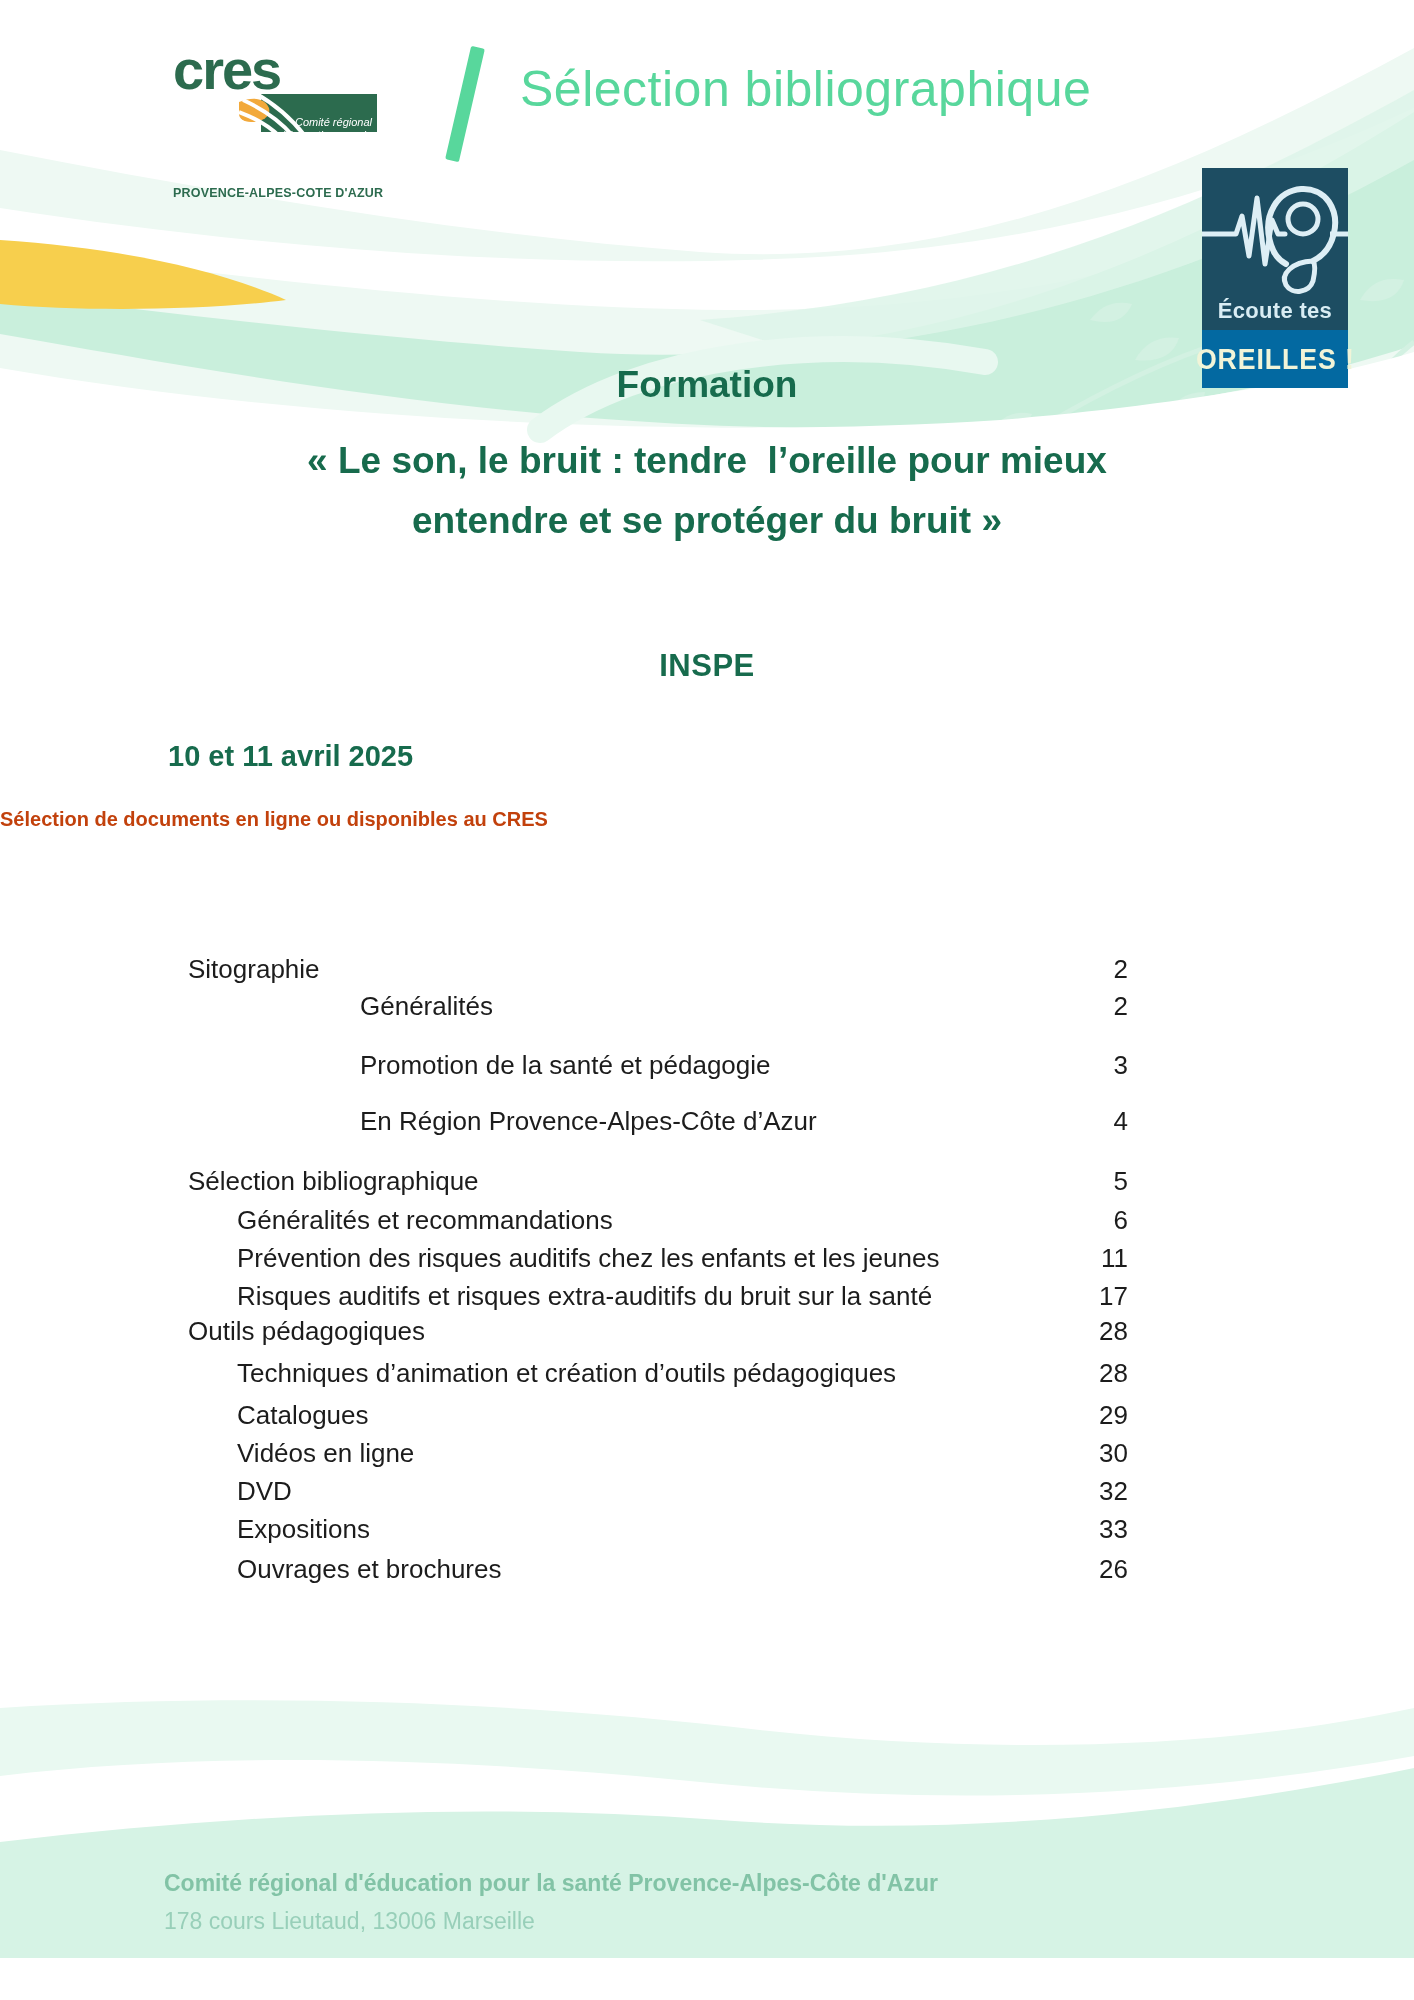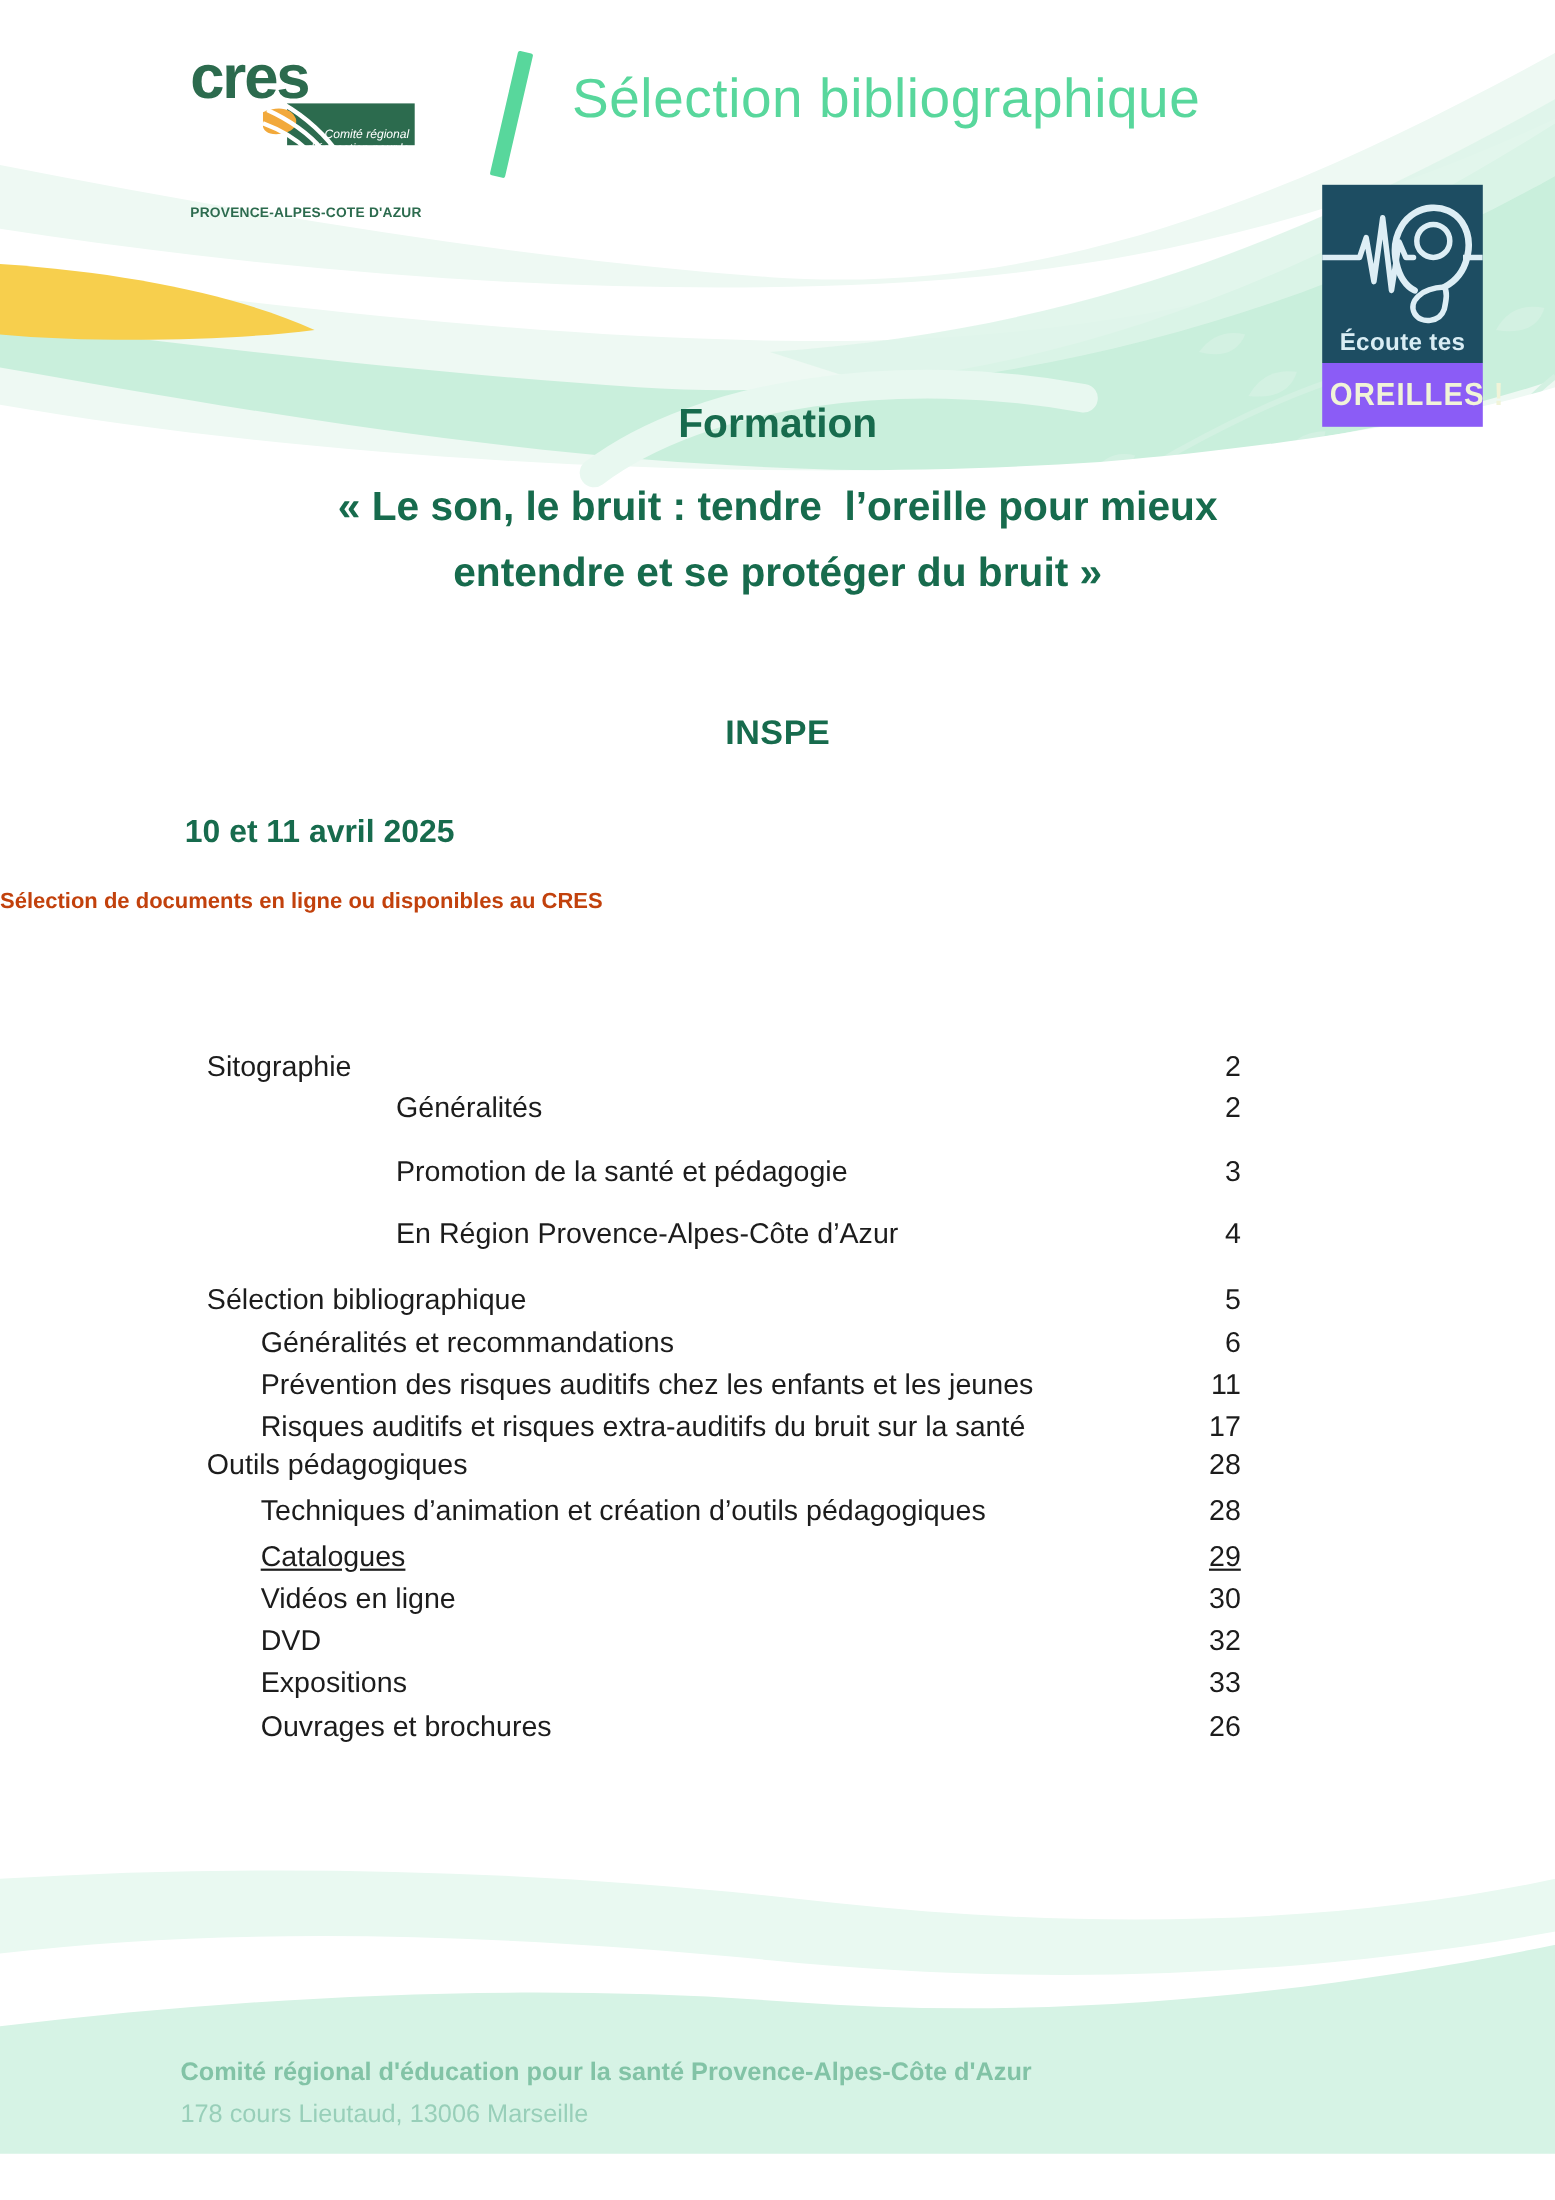--- a/index.html
+++ b/index.html
@@ -53,21 +53,21 @@
   .ear-badge-top{
     background:#1d4d62;height:162px;position:relative;
     display:flex;flex-direction:column;justify-content:flex-end;
   }
   .ear-badge-top svg{position:absolute;left:0;top:2px;}
   .ear-badge-caption{
     position:relative;color:#d9edf4;font-weight:bold;font-size:22px;
     text-align:center;padding-bottom:6px;letter-spacing:.3px;
   }
   .ear-badge-bottom{
-    background:#8b5cf6;height:58px;display:flex;align-items:center;
+    background:#0369a1;height:58px;display:flex;align-items:center;justify-content:center;
   }
   .ear-badge-bottom span{
     color:#f1f4d8;font-weight:bold;font-size:29px;letter-spacing:1px;
     transform:scaleX(.92);white-space:nowrap;
   }
 
   
   .heading{left:0;width:1414px;text-align:center;color:#176b4d;font-weight:bold;z-index:2;}
   .kicker{top:364px;font-size:37px;}
   .quote-1{top:440px;font-size:37px;white-space:pre;}
@@ -90,21 +90,21 @@
   .toc-row:nth-of-type(1){top:953px;}
   .toc-row:nth-of-type(2){top:990px;}
   .toc-row:nth-of-type(3){top:1049px;}
   .toc-row:nth-of-type(4){top:1105px;}
   .toc-row:nth-of-type(5){top:1165px;}
   .toc-row:nth-of-type(6){top:1204px;}
   .toc-row:nth-of-type(7){top:1242px;}
   .toc-row:nth-of-type(8){top:1280px;}
   .toc-row:nth-of-type(9){top:1315px;}
   .toc-row:nth-of-type(10){top:1357px;}
-  .toc-row:nth-of-type(11){top:1399px;text-decoration:underline;}
+  .toc-row:nth-of-type(11){top:1399px;}
   .toc-row:nth-of-type(12){top:1437px;}
   .toc-row:nth-of-type(13){top:1475px;}
   .toc-row:nth-of-type(14){top:1513px;}
   .toc-row:nth-of-type(15){top:1553px;}
 
   
   .footer-org{left:164px;top:1870px;font-size:23px;font-weight:bold;color:#82c3a6;z-index:2;}
   .footer-address{left:164px;top:1908px;font-size:23px;color:#98cfb9;z-index:2;}
 </style>
 </head>

